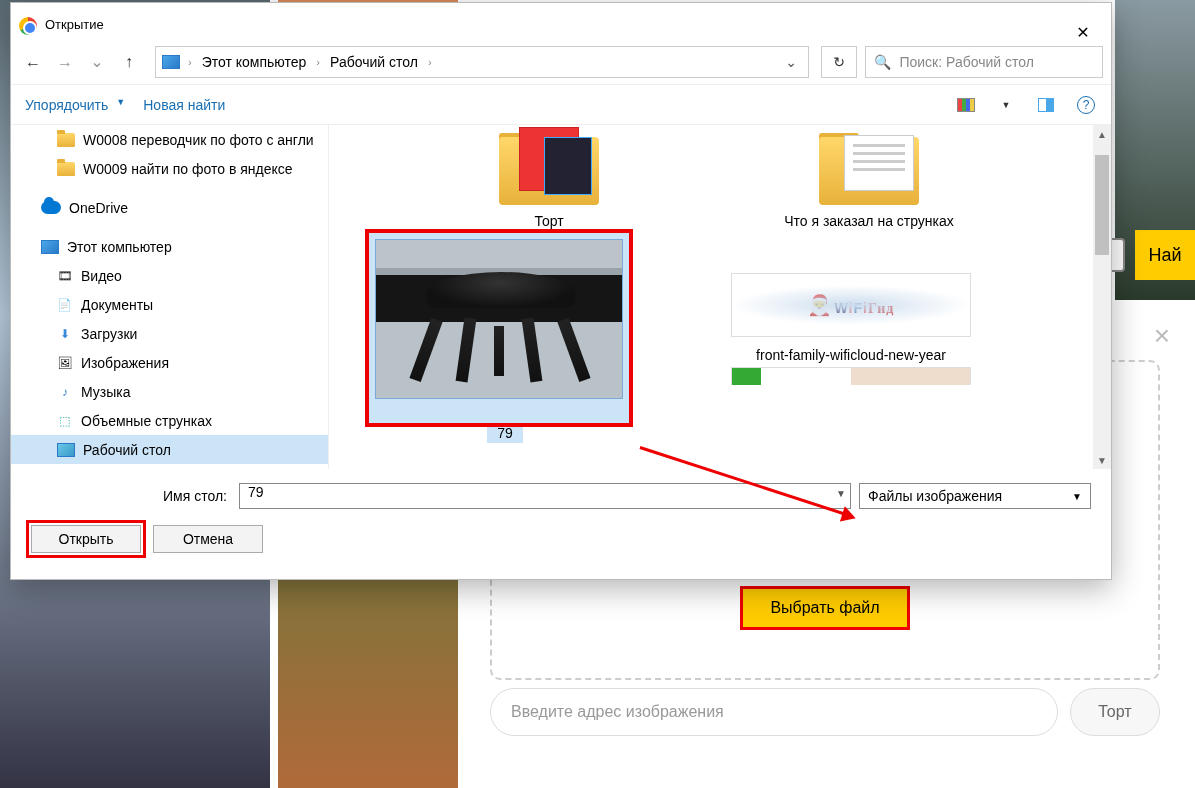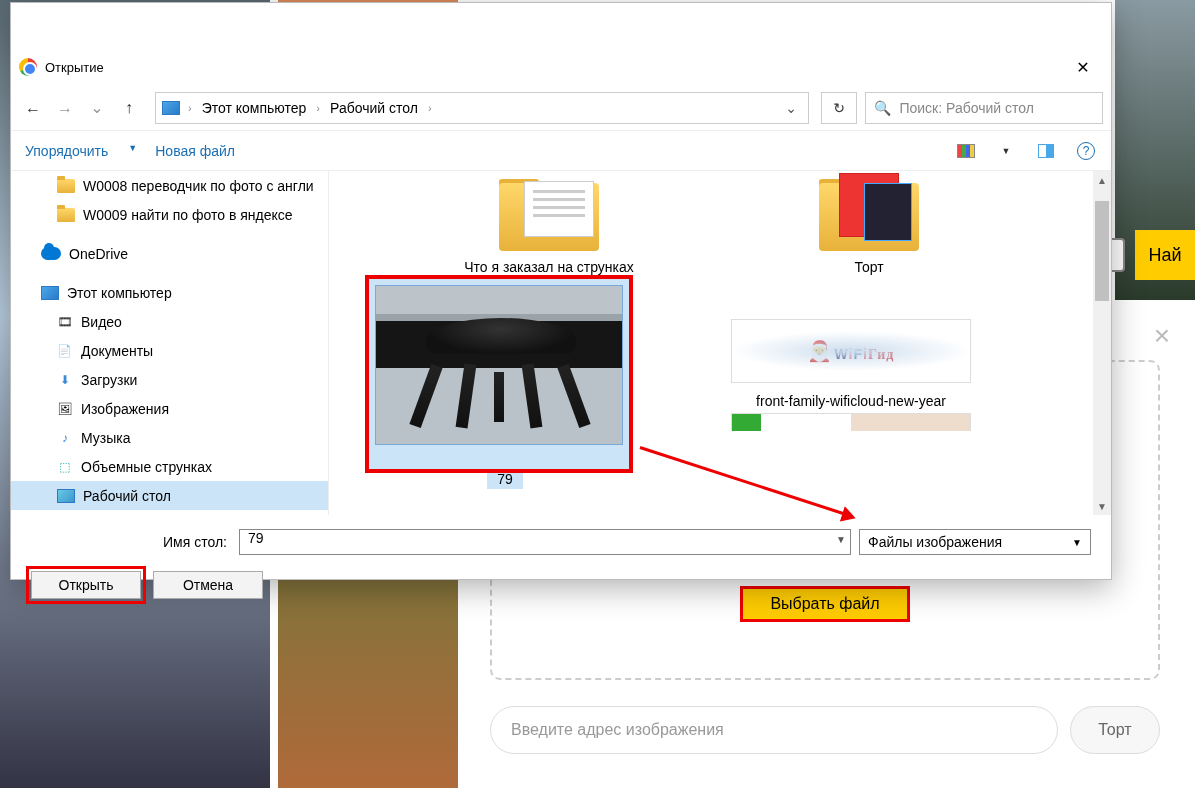--- a/index.html
+++ b/index.html
@@ -10,48 +10,48 @@
 .bg-left-img { position: absolute; left: 0; top: 0; width: 270px; height: 788px; background: linear-gradient(180deg,#5a6a72 0%, #b9cee0 40%, #334 100%); }
 .bg-left-img2 { position: absolute; left: 278px; top: 0; width: 180px; height: 788px; background: linear-gradient(180deg,#d98a5a 0%, #5a7a3a 50%, #b06a3a 100%); }
 .bg-right-img { position: absolute; right: 0; top: 0; width: 80px; height: 300px; background: linear-gradient(180deg,#8a9aa2 0%, #2a3a2a 100%); }
 
 .bg-search-btn { position: absolute; right: 0; top: 230px; width: 60px; height: 50px; background: #ffcc00; display:flex; align-items:center; justify-content:center; font-size:18px; color:#000; }
 .bg-camera-icon { position: absolute; right: 70px; top: 238px; width: 40px; height: 34px; border:2px solid #888; border-radius:4px; background:#fff; }
 
 .bg-panel { position: absolute; left: 460px; top: 300px; right: 0; bottom: 0; background: #fff; border-radius: 0; }
 .bg-close { position: absolute; right: 25px; top: 320px; font-size: 28px; color: #bbb; cursor:pointer; }
 .bg-dropzone { position: absolute; left: 490px; top: 360px; width: 670px; height: 320px; border: 2px dashed #ccc; border-radius: 10px; }
-.bg-choose-file { position: absolute; left: 740px; top: 586px; width: 170px; height: 36px; background: #ffcc00; border: 3px solid #e00; display:flex; align-items:center; justify-content:center; font-size:16px; color:#000; }
-.bg-url-row { position: absolute; left: 490px; top: 706px; width: 670px; height: 48px; display:flex; gap:12px; }
+.bg-choose-file { position: absolute; left: 740px; top: 586px; width: 170px; height: 44px; background: #ffcc00; border: 3px solid #e00; display:flex; align-items:center; justify-content:center; font-size:16px; color:#000; }
+.bg-url-row { position: absolute; left: 490px; top: 688px; width: 670px; height: 48px; display:flex; gap:12px; }
 .bg-url-input { flex:1; border:1px solid #ddd; border-radius:24px; padding: 0 20px; font-size:16px; color:#999; display:flex; align-items:center; }
 .bg-find-btn { width: 90px; border:1px solid #ddd; border-radius:24px; display:flex; align-items:center; justify-content:center; font-size:16px; color:#666; background:#f7f7f7; }
 
 
 .dialog { position: absolute; left: 10px; top: 2px; width: 1102px; height: 578px; background: #fff; border: 1px solid #bbb; box-shadow: 0 8px 30px rgba(0,0,0,.3); }
-.titlebar { height: 36px; display:flex; align-items:center; padding: 0 8px; margin-top: 46px; }
+.titlebar { height: 36px; display:flex; padding: 14px 8px; }
 .titlebar .chrome-icon { width:18px; height:18px; border-radius:50%; background: conic-gradient(#ea4335 0 120deg, #34a853 120deg 240deg, #fbbc05 240deg 360deg); position:relative; margin-right:8px;}
 .titlebar .chrome-icon::after{content:"";position:absolute;left:4px;top:4px;width:10px;height:10px;border-radius:50%;background:#4285f4;border:2px solid #fff;}
 .title { flex:1; font-size:13px; }
 .close-x { width:40px; height:30px; display:flex; align-items:center;justify-content:center; font-size:16px; cursor:pointer;}
 
 .navbar { height: 46px; border-bottom:1px solid #eee; display:flex; align-items:center; padding: 0 8px; gap:4px;}
 .nav-arrow { width:28px; height:28px; display:flex;align-items:center;justify-content:center; color:#999; font-size:16px; cursor:pointer;}
 .nav-arrow.enabled{color:#333;}
 .breadcrumb-box { flex:1; height:32px; border:1px solid #ccc; background:#fff; display:flex; align-items:center; padding:0 6px; gap:4px; margin:0 8px;}
 .bc-icon { width:18px; height:14px; background: linear-gradient(135deg,#4aa8e8,#2a7ac8); border:1px solid #2a7ac8;}
 .bc-sep { color:#888; padding:0 4px; font-size:11px;}
 .bc-item { padding: 4px 2px; cursor:pointer; }
 .bc-spacer{flex:1;}
 .bc-drop{width:22px;text-align:center;color:#555;cursor:pointer;}
 .refresh-btn{width:36px;height:32px;border:1px solid #ccc;display:flex;align-items:center;justify-content:center;color:#333;cursor:pointer;margin-right:4px;}
 .search-box{width:238px;height:32px;border:1px solid #ccc;display:flex;align-items:center;padding:0 8px;gap:8px;color:#888;}
 .search-box .sicon{font-size:14px;}
 
 .toolbar { height: 40px; display:flex; align-items:center; padding: 0 14px; gap:18px; border-bottom:1px solid #eee;}
-.tb-link { color:#1a6fb3; cursor:pointer; display:flex; align-items:flex-start; gap:20px;}
+.tb-link { color:#1a6fb3; cursor:pointer; display:flex; align-items:flex-start; gap:8px;}
 .tb-link .drop{font-size:9px;}
 .tb-spacer{flex:1;}
 .tb-icon{width:22px;height:22px;display:flex;align-items:center;justify-content:center;cursor:pointer;color:#333;}
 .tb-view-icon{width:18px;height:14px;background:linear-gradient(90deg,#e44 0 25%,#4a4 25% 50%,#46e 50% 75%,#ec4 75% 100%);border:1px solid #888;}
 .tb-pane-icon{width:16px;height:14px;border:1px solid #4aa8e8;background:linear-gradient(90deg,#fff 0 50%,#4aa8e8 50% 100%);}
 .tb-help{width:18px;height:18px;border-radius:50%;border:1px solid #1a6fb3;color:#1a6fb3;display:flex;align-items:center;justify-content:center;font-size:12px;}
 
 .body { display:flex; height: 344px; }
 .sidebar { width: 318px; border-right:1px solid #eee; overflow-y:auto; padding:0; position:relative;}
 .sb-item { height:29px; display:flex; align-items:center; padding-left: 30px; gap:8px; cursor:pointer;}
@@ -160,21 +160,21 @@
       <span class="sicon">🔍</span>
       <span>Поиск: Рабочий стол</span>
     </div>
   </div>
 
   <div class="toolbar">
     <div class="tb-link">
       <span>Упорядочить</span>
         <span class="drop">▼</span>
     </div>
-    <div class="tb-link">Новая файл</div>
+    <div class="tb-link">Новая найти</div>
     <div class="tb-spacer"></div>
     <div class="tb-icon">
         <div class="tb-view-icon"></div>
       </div>
     <div class="tb-icon" style="font-size:9px;">▼</div>
     <div class="tb-icon">
         <div class="tb-pane-icon"></div>
       </div>
     <div class="tb-icon">
         <div class="tb-help">?</div>
@@ -226,36 +226,36 @@
         <span>Объемные струнках</span>
       </div>
       <div class="sb-item l2 selected">
         <div class="sb-pc" style="background:linear-gradient(135deg,#6ac8e8,#3a98c8)"></div>
         <span>Рабочий стол</span>
       </div>
     </div>
 
     <div class="files">
       <div class="file-row">
-        <div class="file-item">
-          <div class="thumb-folder">
-            <div class="thumb-folder-tab"></div>
-              <div class="thumb-folder-body"></div>
-            <div class="thumb-folder-docs"></div>
-          </div>
-          <div class="file-label">Что я заказал на струнках</div>
-        </div>
         <div class="file-item">
           <div class="thumb-folder">
             <div class="thumb-folder-tab"></div>
               <div class="thumb-folder-body"></div>
             <div class="thumb-folder-doc1"></div>
               <div class="thumb-folder-doc2"></div>
           </div>
           <div class="file-label">Торт</div>
+        </div>
+        <div class="file-item">
+          <div class="thumb-folder">
+            <div class="thumb-folder-tab"></div>
+              <div class="thumb-folder-body"></div>
+            <div class="thumb-folder-docs"></div>
+          </div>
+          <div class="file-label">Что я заказал на струнках</div>
         </div>
       </div>
       <div class="file-row" style="padding-left:20px;gap:80px;">
         <div class="file-item selected-item" style="width:272px">
           <div class="thumb-img">
             <div class="thumb-img-inner">
               <div class="thumb-router-body"></div>
               <div class="thumb-router-leg l1"></div>
                 <div class="thumb-router-leg l2"></div>
               <div class="thumb-router-leg l5"></div>

